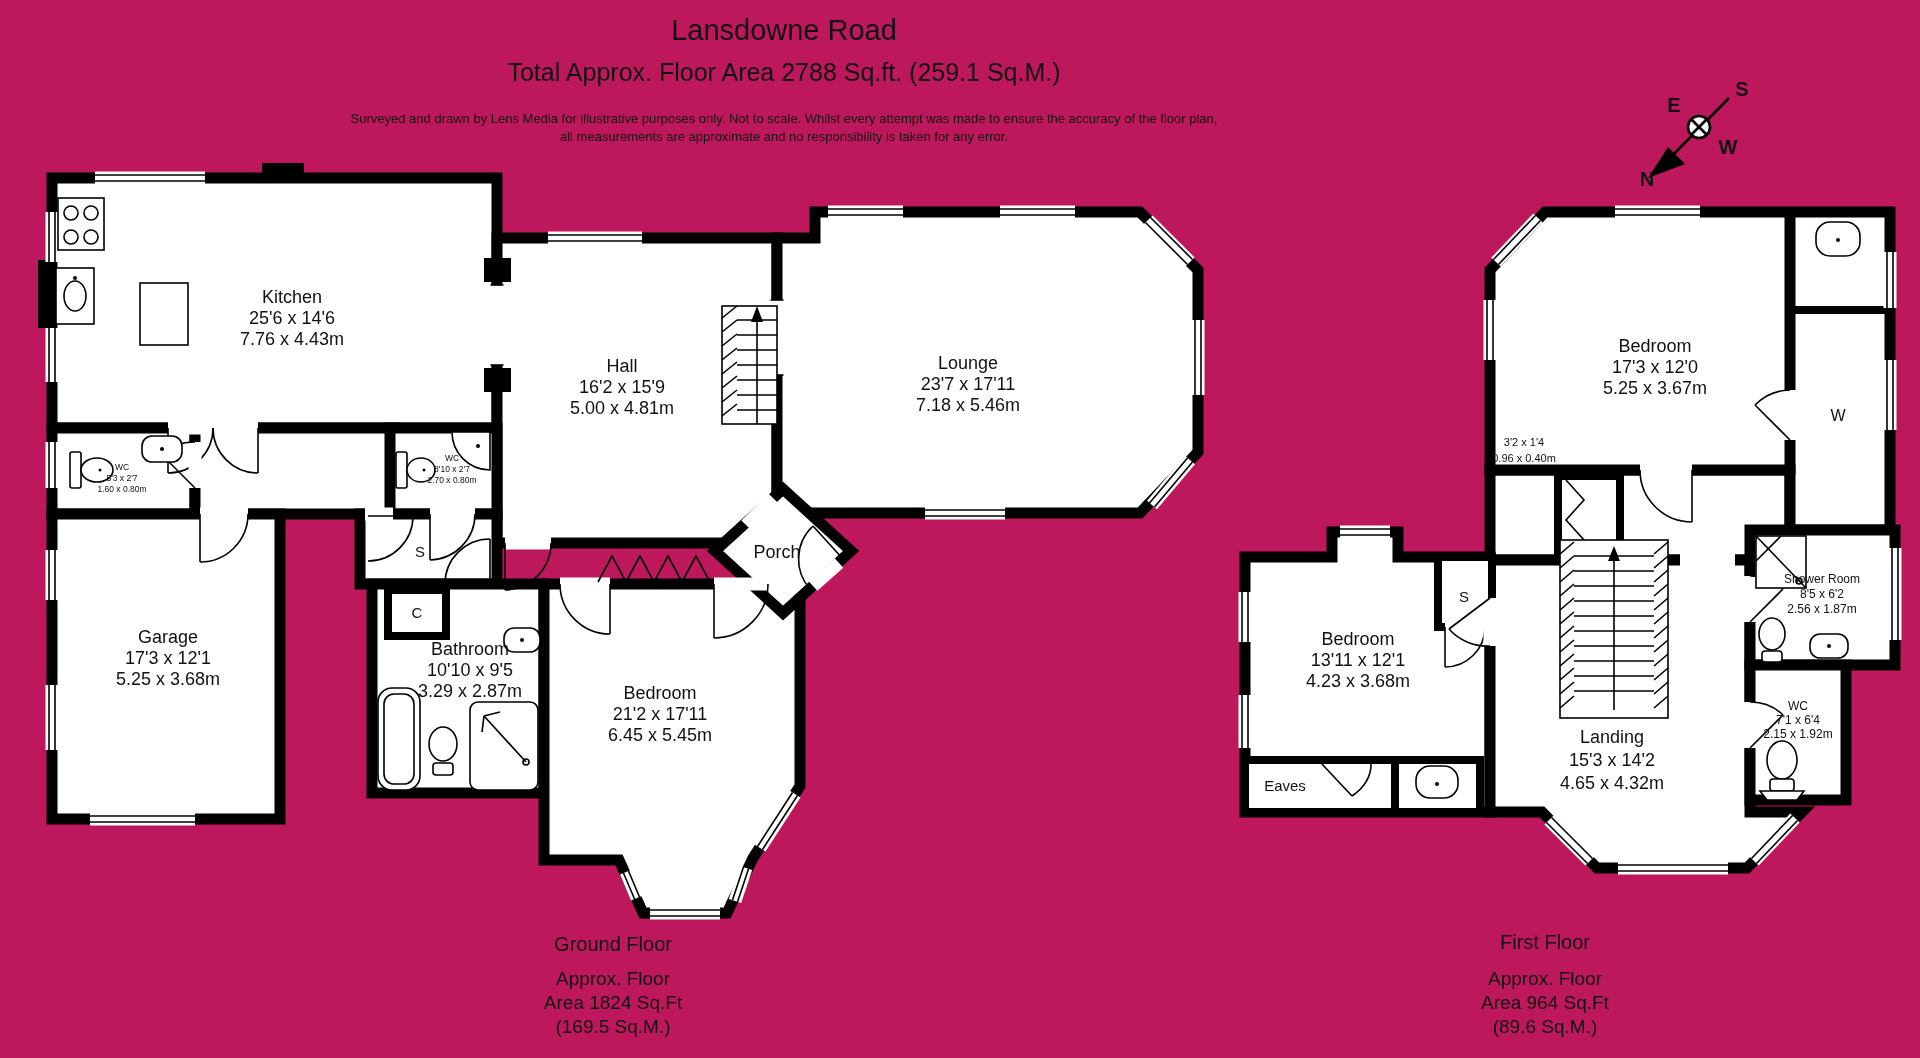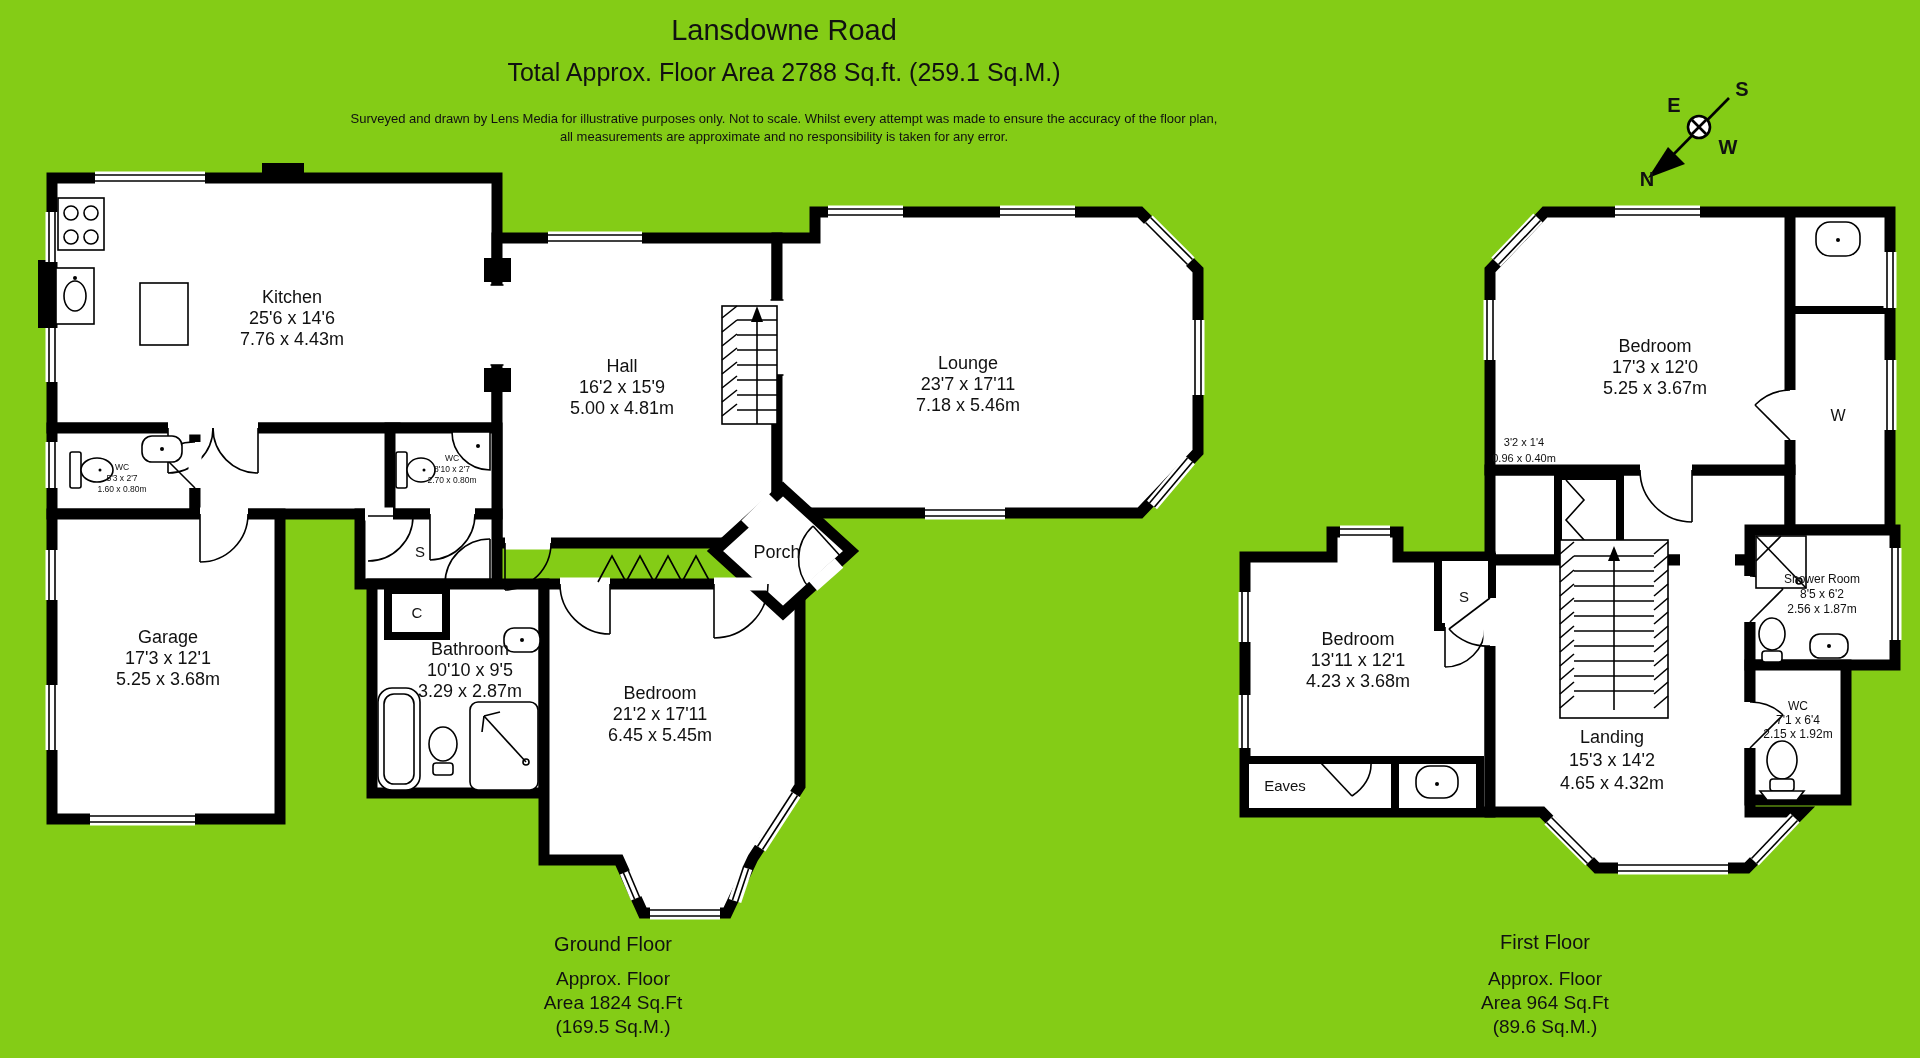--- a/index.html
+++ b/index.html
@@ -1,16 +1,16 @@
 <!DOCTYPE html>
 <html><head>
 <meta charset="utf-8">
 <style>
   html,body{margin:0;padding:0;background:#fff;}
-  .page{width:1920px;height:1058px;background:#84cc16;position:relative;overflow:hidden;}
+  .page{width:1920px;height:1058px;background:#be185d;position:relative;overflow:hidden;}
   svg{display:block;font-family:"Liberation Sans",sans-serif;}
   .w{fill:#fff;stroke:#000;stroke-width:11;stroke-linejoin:miter;}
   .w8{fill:#fff;stroke:#000;stroke-width:8;}
   .wallline{fill:none;stroke:#000;stroke-width:11;}
   .wall8{fill:none;stroke:#000;stroke-width:8;}
   .blk{fill:#000;stroke:none;}
   .thin{fill:none;stroke:#000;stroke-width:1.6;}
   .thinf{fill:#fff;stroke:#000;stroke-width:1.6;}
   .gap{fill:#fff;stroke:none;}
   .gapl{fill:none;stroke:#fff;stroke-width:13;}

